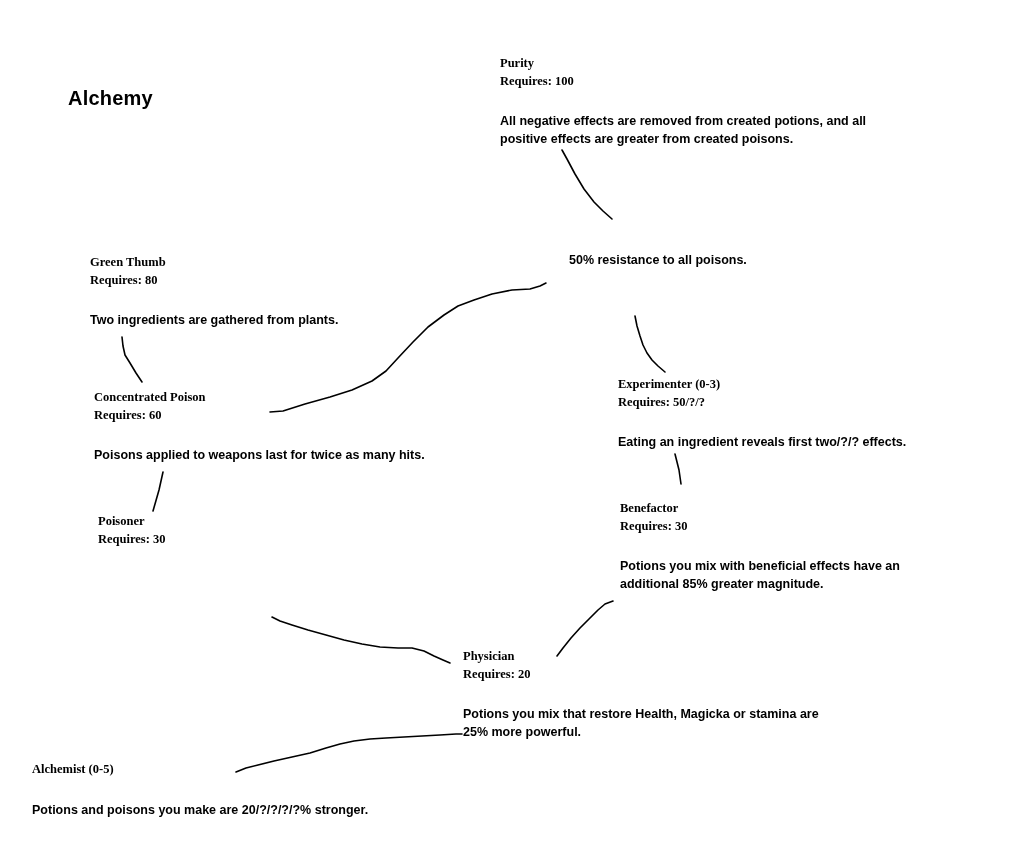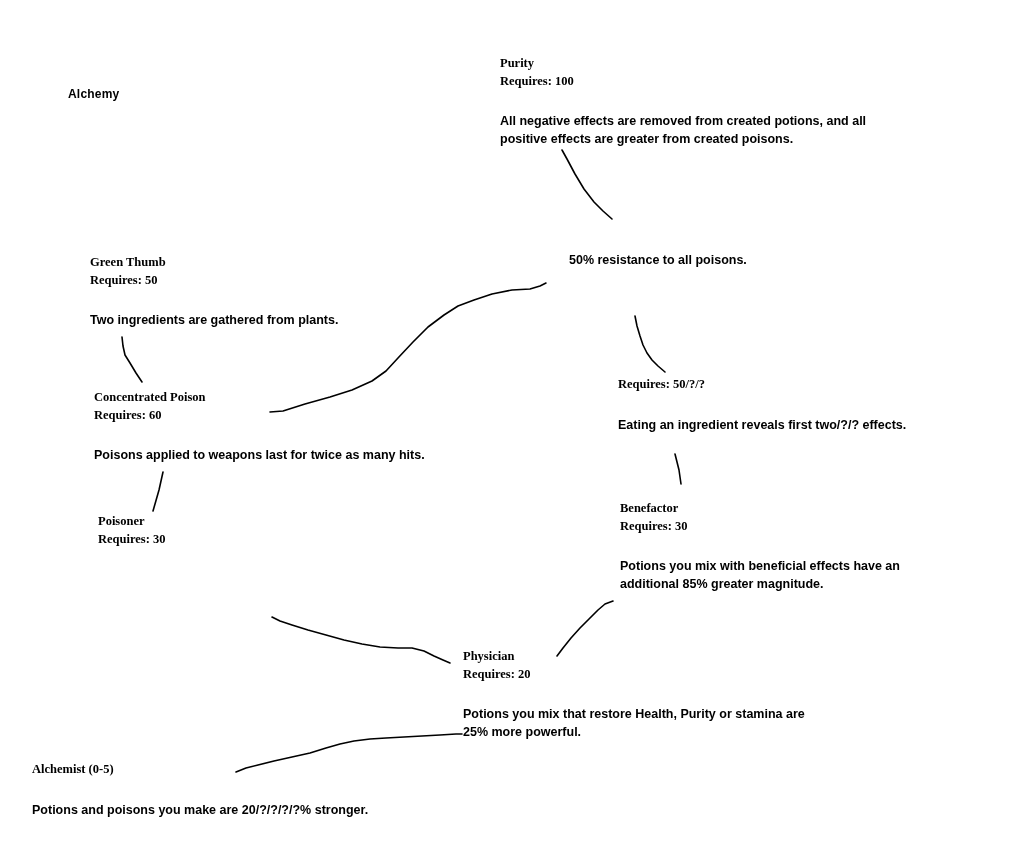--- a/index.html
+++ b/index.html
@@ -22,21 +22,21 @@
   #edges {
     position: absolute;
     left: 0;
     top: 0;
     width: 1029px;
     height: 857px;
     pointer-events: none;
   }
   .page-title {
     position: absolute;
-    font-size: 12px;
+    font-size: 20px;
     font-weight: bold;
     letter-spacing: 0.2px;
     white-space: nowrap;
   }
   .perk-node {
     position: absolute;
     font-size: 12.5px;
     font-weight: bold;
     line-height: 17.5px;
   }
@@ -84,21 +84,21 @@
     </div>
     <div class="perk-desc">
       <span class="perk-desc-line">All negative effects are removed from created potions, and all</span>
       <span class="perk-desc-line">positive effects are greater from created poisons.</span>
     </div>
   </div>
 
   <div class="perk-node" id="node-green-thumb" style="left:90px; top:254px;">
     <div class="perk-header">
       <span class="perk-name">Green Thumb</span>
-      <span class="perk-requires">Requires: 50</span>
+      <span class="perk-requires">Requires: 80</span>
     </div>
     <div class="perk-desc">
       <span class="perk-desc-line">Two ingredients are gathered from plants.</span>
     </div>
   </div>
 
   <div class="perk-node" id="node-snakeblood" style="left:569px; top:229px;">
     <div class="perk-desc">
       <span class="perk-desc-line">50% resistance to all poisons.</span>
     </div>
@@ -109,20 +109,21 @@
       <span class="perk-name">Concentrated Poison</span>
       <span class="perk-requires">Requires: 60</span>
     </div>
     <div class="perk-desc">
       <span class="perk-desc-line">Poisons applied to weapons last for twice as many hits.</span>
     </div>
   </div>
 
   <div class="perk-node" id="node-experimenter" style="left:618px; top:376px;">
     <div class="perk-header">
+      <span class="perk-name">Experimenter (0-3)</span>
       <span class="perk-requires">Requires: 50/?/?</span>
     </div>
     <div class="perk-desc">
       <span class="perk-desc-line">Eating an ingredient reveals first two/?/? effects.</span>
     </div>
   </div>
 
   <div class="perk-node" id="node-poisoner" style="left:98px; top:513px;">
     <div class="perk-header">
       <span class="perk-name">Poisoner</span>
@@ -140,21 +141,21 @@
       <span class="perk-desc-line">additional 85% greater magnitude.</span>
     </div>
   </div>
 
   <div class="perk-node" id="node-physician" style="left:463px; top:648px;">
     <div class="perk-header">
       <span class="perk-name">Physician</span>
       <span class="perk-requires">Requires: 20</span>
     </div>
     <div class="perk-desc">
-      <span class="perk-desc-line">Potions you mix that restore Health, Purity or stamina are</span>
+      <span class="perk-desc-line">Potions you mix that restore Health, Magicka or stamina are</span>
       <span class="perk-desc-line">25% more powerful.</span>
     </div>
   </div>
 
   <div class="perk-node" id="node-alchemist" style="left:32px; top:761px;">
     <div class="perk-header">
       <span class="perk-name">Alchemist (0-5)</span>
     </div>
     <div class="perk-desc">
       <span class="perk-desc-line">Potions and poisons you make are 20/?/?/?/?% stronger.</span>

